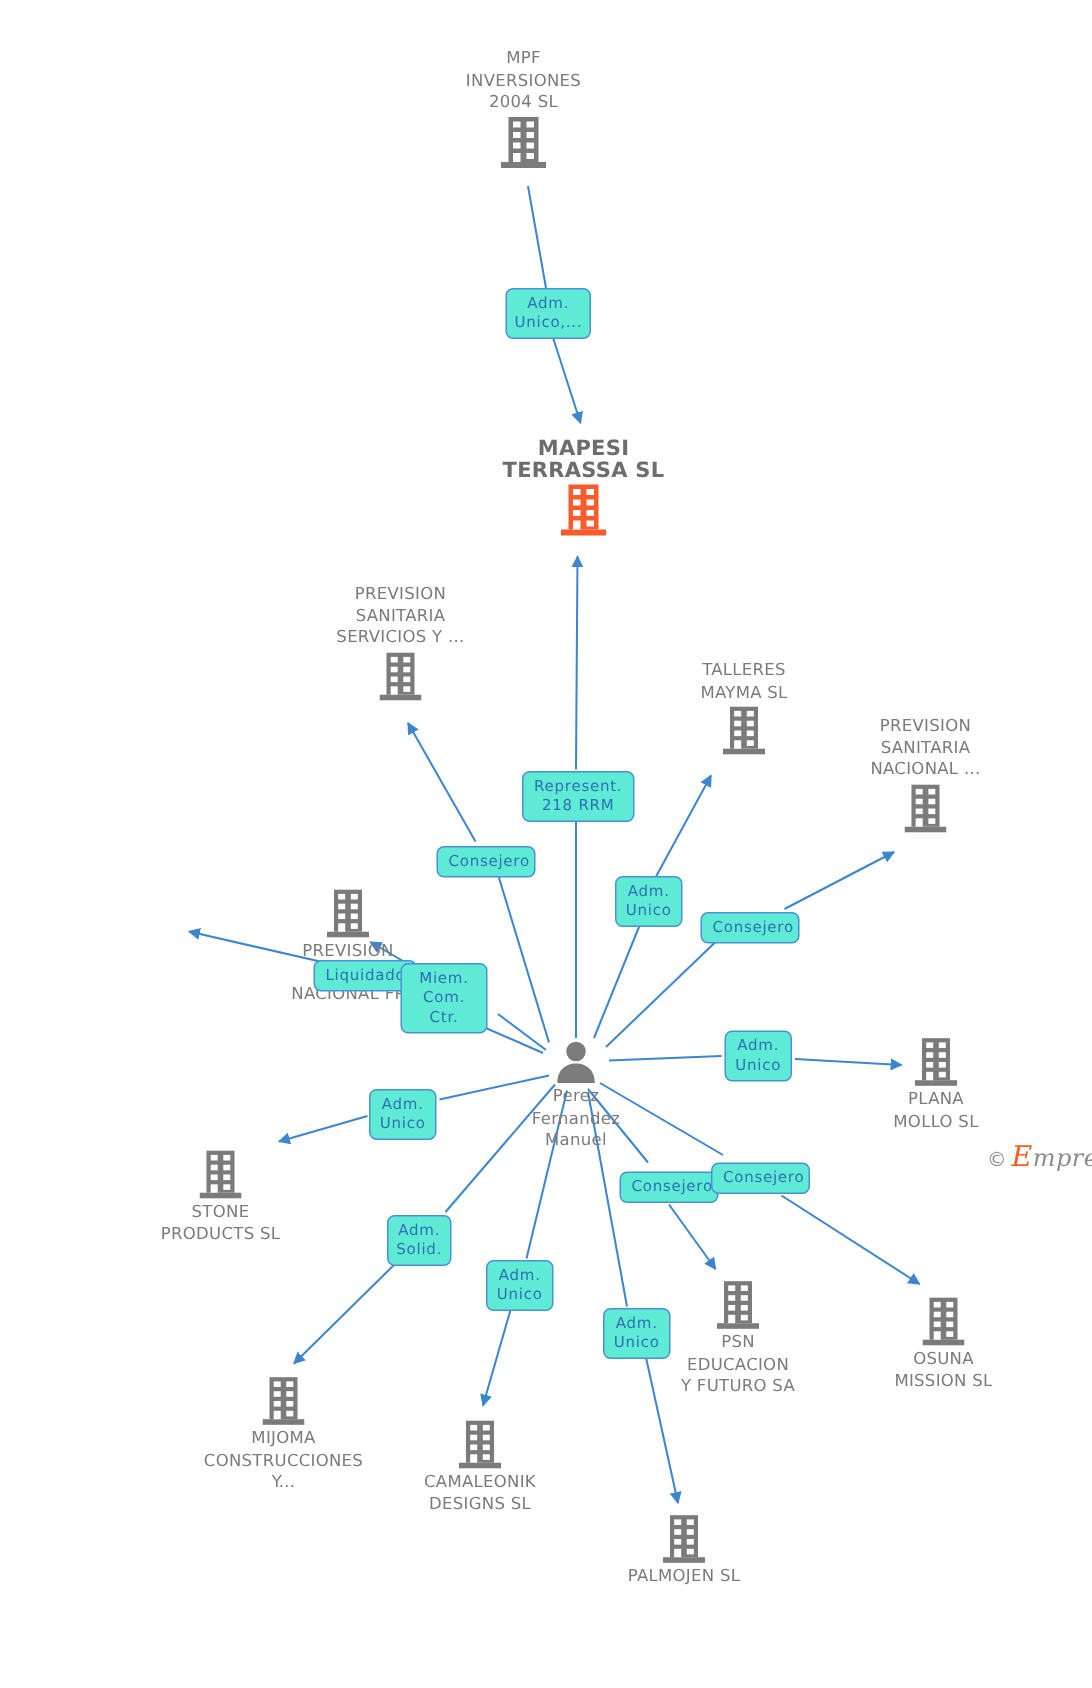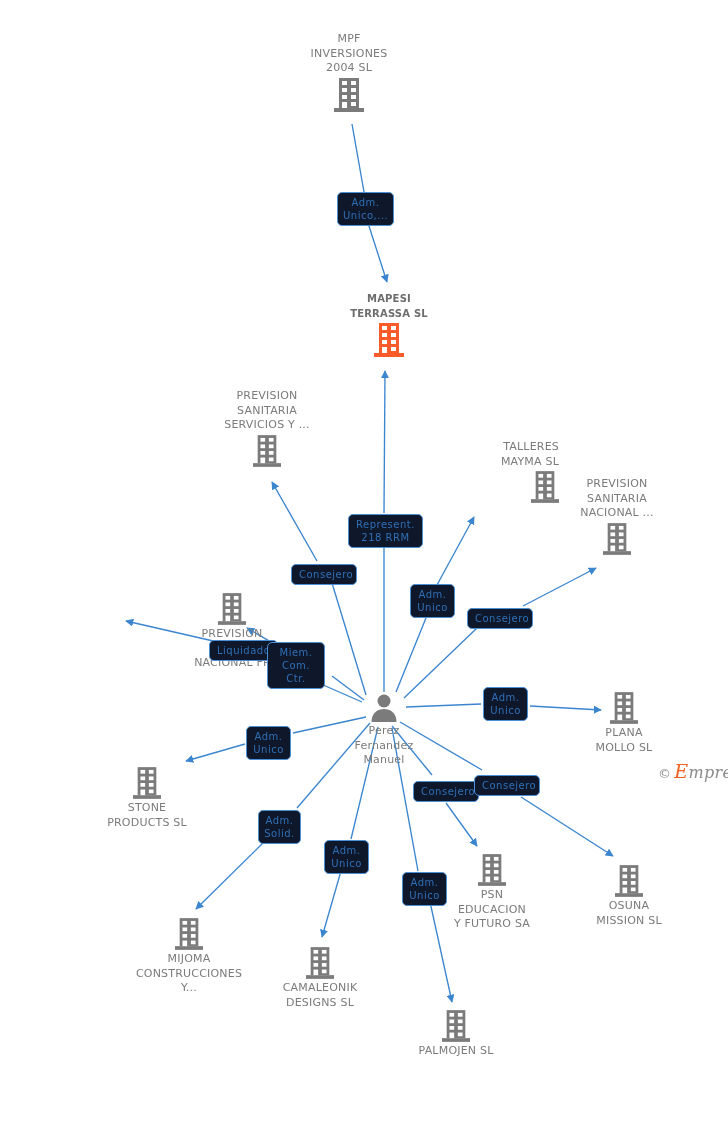--- a/index.html
+++ b/index.html
@@ -12,28 +12,28 @@
   svg.edges{position:absolute;left:0;top:0;width:728px;height:1125px;}
 
   
   .node{position:absolute;width:150px;margin-left:-75px;text-align:center;}
   .node .glyph{display:block;line-height:0;}
   .node .glyph svg{display:inline-block;}
   .node .label{
     display:block;font-size:11px;line-height:14.5px;color:#7b7b7b;
     letter-spacing:.2px;white-space:pre-line;
   }
-  .node.focus .label{color:#6d6d6d;font-weight:bold;font-size:10px;}
+  .node.focus .label{color:#6d6d6d;font-weight:bold;font-size:14px;}
   .node.label-above .label{margin-bottom:1px;}
   .node.label-below .label{margin-top:1px;}
 
   
   .pill{
     position:absolute;box-sizing:border-box;
-    border:1px solid #4a90d9;border-radius:5px;background:#0f172a;
+    border:1px solid #4a90d9;border-radius:5px;background:#5eead4;
     color:#2f6fb5;font-size:10px;line-height:13px;letter-spacing:.5px;
     text-align:center;padding:3px 5px;white-space:pre-line;
   }
   .pill.one-line{padding:3px 7px;}
 
   
   #watermark{
     position:absolute;right:8px;bottom:7px;
     font-size:15px;color:#8c8c8c;letter-spacing:.3px;
     display:flex;align-items:baseline;gap:3px;
@@ -160,21 +160,21 @@
             <rect x="17" y="11" width="5" height="4"></rect>
           <rect x="8" y="18" width="5" height="4"></rect>
             <rect x="17" y="18" width="5" height="4"></rect>
           <rect x="8" y="25" width="5" height="6"></rect>
             <rect x="17" y="25" width="5" height="4"></rect>
         </g>
       </svg>
     </span>
   </div>
 
-  <div class="node label-above" style="left:484px;top:440px;text-align:right;">
+  <div class="node label-above" style="left:496px;top:440px;">
     <span class="label">TALLERES
 MAYMA SL</span>
     <span class="glyph">
       <svg width="28" height="34" viewBox="0 0 30 36" xmlns="http://www.w3.org/2000/svg">
         <rect x="5" y="1" width="20" height="30" fill="#7b7b7b"></rect>
         <rect x="0" y="31" width="30" height="4" fill="#7b7b7b"></rect>
         <g fill="#ffffff">
           <rect x="8" y="4" width="5" height="4"></rect>
             <rect x="17" y="4" width="5" height="4"></rect>
           <rect x="8" y="11" width="5" height="4"></rect>

